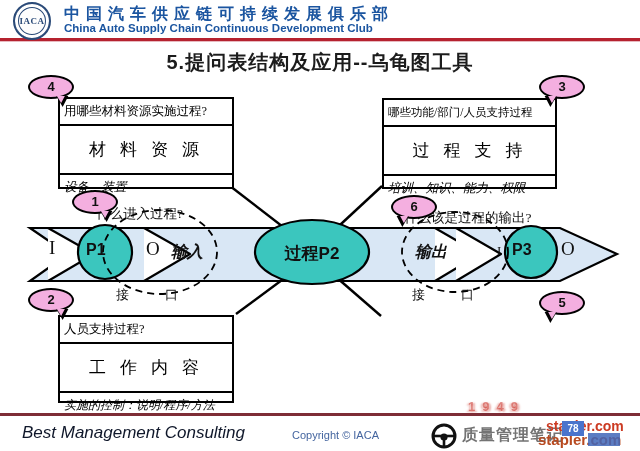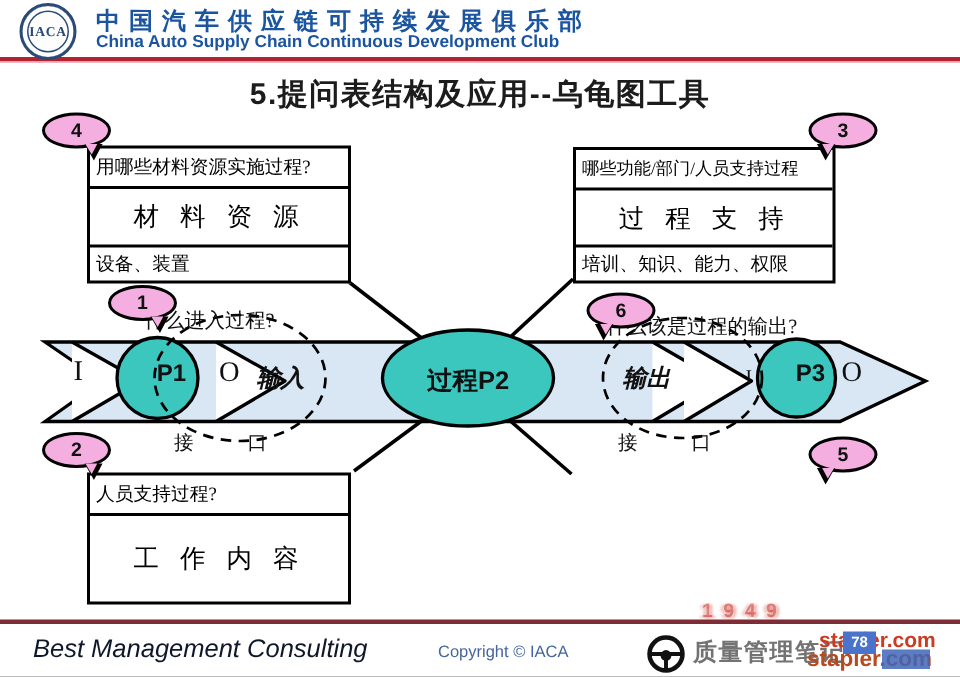--- a/index.html
+++ b/index.html
@@ -26,47 +26,47 @@
   .dsvg{position:absolute;left:0;top:0;z-index:1;}
   .band{fill:var(--band);stroke:#000;stroke-width:2.2;}
   .chev{fill:#fff;stroke:#000;stroke-width:2.2;stroke-linejoin:round;}
   .node{fill:var(--teal);stroke:#000;stroke-width:2.2;}
   .diag{stroke:#000;stroke-width:2.4;}
   .dash{fill:none;stroke:#000;stroke-width:1.8;stroke-dasharray:7 5;}
 
   
   .qbox{position:absolute;background:#fff;border:2.5px solid #000;display:flex;
         flex-direction:column;z-index:2;font-family:"Liberation Serif",serif;}
-  .qrow{display:flex;align-items:center;padding:0 4px;box-sizing:border-box;}
+  .qrow{display:flex;align-items:center;padding:12px 4px;box-sizing:border-box;}
   .qrow + .qrow{border-top:2px solid #000;}
   .q{font-size:12.5px;height:25px;white-space:nowrap;}
   .q.small{font-size:11.5px;}
   .t{flex:1;justify-content:center;font-size:17px;}
-  .d{font-size:12.5px;height:24px;white-space:nowrap;}
+  .d{font-size:12.5px;height:24px;white-space:nowrap;font-style:italic;}
   .ls-m{letter-spacing:14px;padding-left:14px;}
   .ls-xl{letter-spacing:46px;padding-left:46px;}
 
   
   .badge{position:absolute;width:42px;height:20px;background:var(--pink);
          border:2px solid #000;border-radius:50%;text-align:center;
          font:bold 13px/20px "Liberation Sans",sans-serif;color:#111;z-index:5;}
   .badge::before{content:'';position:absolute;bottom:-10px;border-style:solid;}
   .badge::after{content:'';position:absolute;bottom:-6px;border-style:solid;}
   .tail-r::before{right:5px;border-width:11px 3px 0 9px;border-color:#000 transparent transparent transparent;transform:skewX(-14deg);}
   .tail-r::after{right:8px;border-width:7px 2px 0 6px;border-color:var(--pink) transparent transparent transparent;transform:skewX(-14deg);}
   .tail-l::before{left:5px;border-width:11px 9px 0 3px;border-color:#000 transparent transparent transparent;transform:skewX(14deg);}
   .tail-l::after{left:8px;border-width:7px 6px 0 2px;border-color:var(--pink) transparent transparent transparent;transform:skewX(14deg);}
 
   
   .lbl{position:absolute;z-index:3;color:#111;white-space:nowrap;}
   .serif{font-family:"Liberation Serif",serif;}
   .question{font-size:13.5px;}
   .iface{font-size:13px;letter-spacing:36px;}
   .big-io{font-size:19px;}
-  .pnode{width:38px;text-align:right;font-size:16px;font-weight:bold;}
+  .pnode{width:38px;text-align:left;font-size:16px;font-weight:bold;}
   .arrow-word{font-size:16px;font-weight:bold;font-style:italic;}
   .center-word{width:104px;text-align:center;font-size:17px;font-weight:bold;}
   .tiny-i{font-size:13px;}
 
   
   .maroonline{position:absolute;left:0;top:413px;width:640px;height:3px;background:var(--maroon);}
   .company{position:absolute;left:22px;top:423px;font-size:17px;font-style:italic;color:#0f172a;}
   .copyright{position:absolute;left:292px;top:429px;font-size:11px;color:#44659f;}
   .wheel{position:absolute;left:431px;top:423px;z-index:2;}
   .brand{position:absolute;left:462px;top:425px;font-size:16px;font-weight:bold;color:#737373;letter-spacing:1px;z-index:2;}
@@ -119,20 +119,21 @@
 
   <div class="qbox" style="left:382px;top:98px;width:171px;height:87px;">
     <div class="qrow q small">哪些功能/部门/人员支持过程</div>
     <div class="qrow t ls-m">过程支持</div>
     <div class="qrow d">培训、知识、能力、权限</div>
   </div>
 
   <div class="qbox" style="left:58px;top:315px;width:172px;height:84px;">
     <div class="qrow q">人员支持过程?</div>
     <div class="qrow t ls-m">工作内容</div>
+    <div class="qrow d" style="font-size:12px;">实施的控制：说明/程序/方法</div>
   </div>
 
 
   <div class="badge tail-r" style="left:28px;top:75px;">4</div>
   <div class="badge tail-l" style="left:539px;top:75px;">3</div>
   <div class="badge tail-r" style="left:72px;top:190px;">1</div>
   <div class="badge tail-l" style="left:391px;top:195px;">6</div>
   <div class="badge tail-r" style="left:28px;top:288px;">2</div>
   <div class="badge tail-l" style="left:539px;top:291px;">5</div>
 

